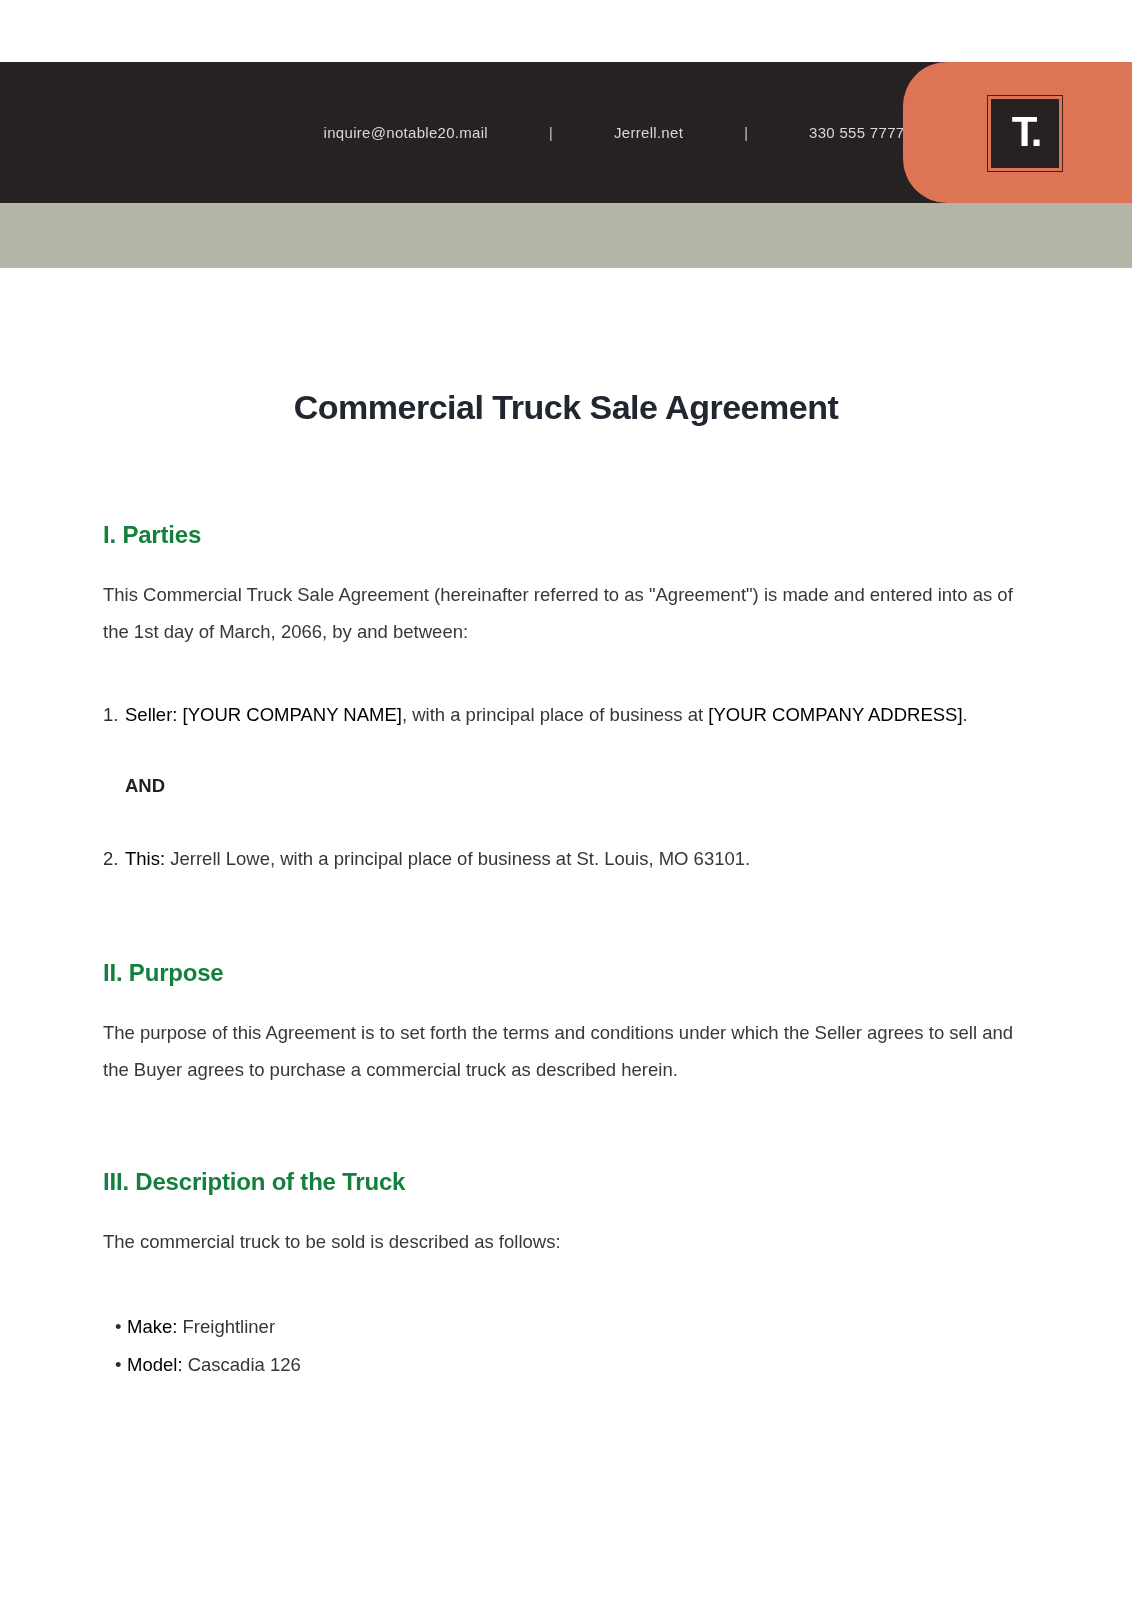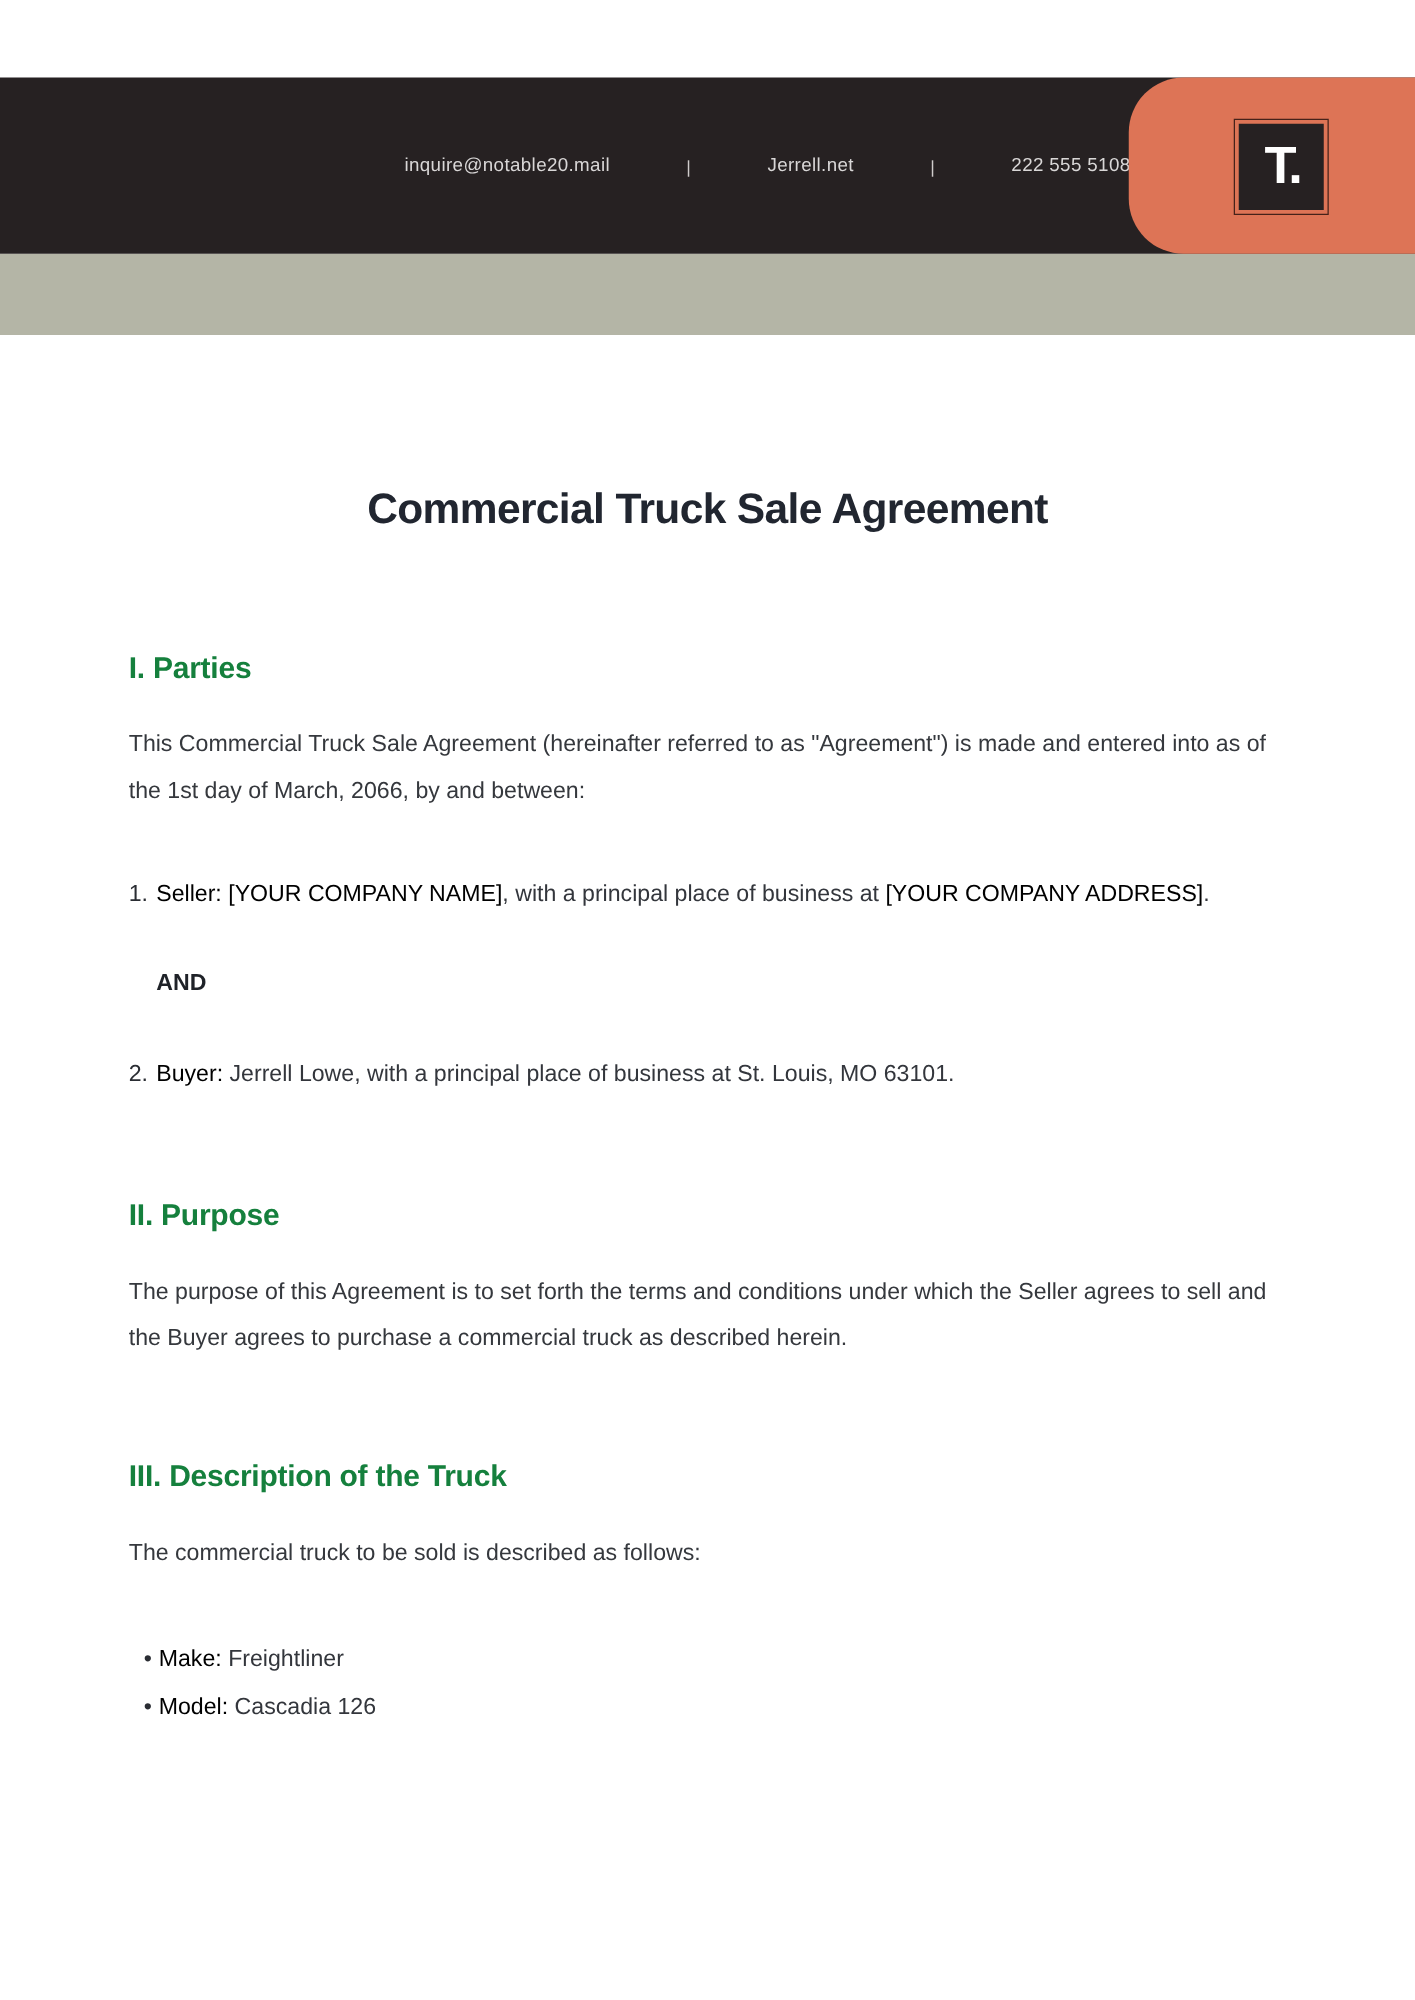--- a/index.html
+++ b/index.html
@@ -120,21 +120,21 @@
 <body>
 
 <div class="spacer-top"></div>
 
 <header class="topbar">
   <div class="contact-line">
     <span>inquire@notable20.mail</span>
     <span class="sep">|</span>
     <span>Jerrell.net</span>
     <span class="sep">|</span>
-    <span>222 555 5108</span>
+    <span>330 555 7777</span>
   </div>
   <div class="accent-tab">
     <div class="logo-frame">
       <div class="logo-tile">
         <span class="logo-letter">T.</span>
       </div>
     </div>
   </div>
 </header>
 
@@ -150,21 +150,21 @@
   <div class="num-list">
     <div class="num-item">
       <span class="num">1.</span>
       <span class="itext"><span class="bold-seg">Seller: [YOUR COMPANY NAME]</span><span>, with a principal place of business at </span><span class="bold-seg">[YOUR COMPANY ADDRESS]</span><span>.</span></span>
     </div>
 
     <div class="conjunction">AND</div>
 
     <div class="num-item item2">
       <span class="num">2.</span>
-      <span class="itext"><span class="bold-seg">Buyer:</span><span> Jerrell Lowe, with a principal place of business at St. Louis, MO 63101.</span></span>
+      <span class="itext"><span class="bold-seg">This:</span><span> Jerrell Lowe, with a principal place of business at St. Louis, MO 63101.</span></span>
     </div>
   </div>
 
   <h2 class="sec-heading h-purpose">II. Purpose</h2>
   <p class="para">The purpose of this Agreement is to set forth the terms and conditions under which the Seller agrees to sell and the Buyer agrees to purchase a commercial truck as described herein.</p>
 
   <h2 class="sec-heading h-truck">III. Description of the Truck</h2>
   <p class="para">The commercial truck to be sold is described as follows:</p>
 
   <div class="bullet-list">

